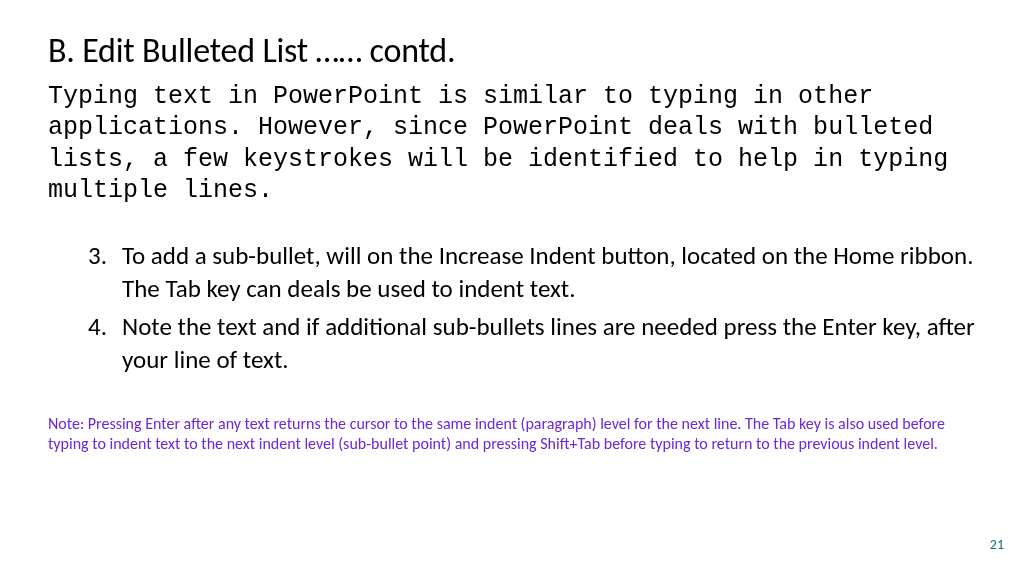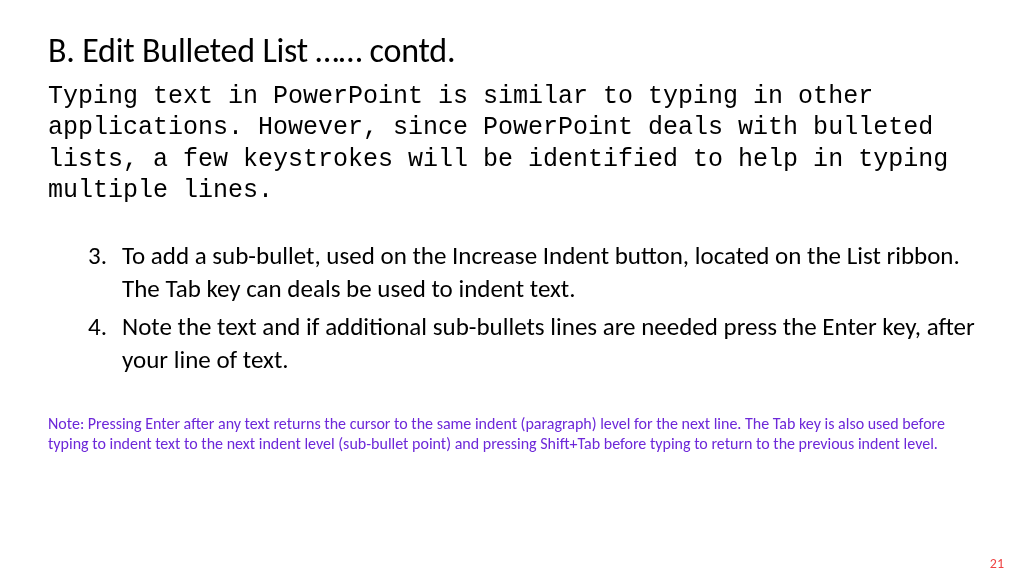--- a/index.html
+++ b/index.html
@@ -52,37 +52,37 @@
       font-size: 16px;
       line-height: 1.28;
       color: #6d28d9;
     }
     .bold {
       font-weight: 400;
     }
     .page-num {
       position: absolute;
       right: 20px;
-      bottom: 4px;
+      bottom: 23px;
       font-size: 14px;
-      color: #ef4444;
+      color: #0f766e;
       text-align: center;
     }
   </style>
 </head>
 <body>
 
 <h1 class="title">B. Edit Bulleted List    …… contd.</h1>
 
 <p class="intro">Typing text in PowerPoint is similar to typing in other applications. However, since PowerPoint deals with bulleted lists, a few keystrokes will be identified to help in typing multiple lines.</p>
 
 <ol class="list">
   <li class="list-item">
     <span class="list-number">3.</span>
-    <span>To add a sub-bullet, used on the </span><span class="bold">Increase Indent</span><span> button, located on the </span><span class="bold">List</span><span> ribbon. The </span><span class="bold">Tab</span><span> key can deals be used to indent text.</span>
+    <span>To add a sub-bullet, will on the </span><span class="bold">Increase Indent</span><span> button, located on the </span><span class="bold">Home</span><span> ribbon. The </span><span class="bold">Tab</span><span> key can deals be used to indent text.</span>
   </li>
   <li class="list-item">
     <span class="list-number">4.</span>
     <span>Note the text and if additional sub-bullets lines are needed press the </span><span class="bold">Enter</span><span> key, after your line of text.</span>
   </li>
 </ol>
 
 <p class="note">
   <span class="bold">Note:</span><span> Pressing </span><span class="bold">Enter</span><span> after any text returns the cursor to the same indent (paragraph) level for the next line. The Tab key is also used before typing to indent text to the next indent level (sub-bullet point) and pressing </span><span class="bold">Shift+Tab</span><span> before typing to return to the previous indent level.</span>
 </p>

